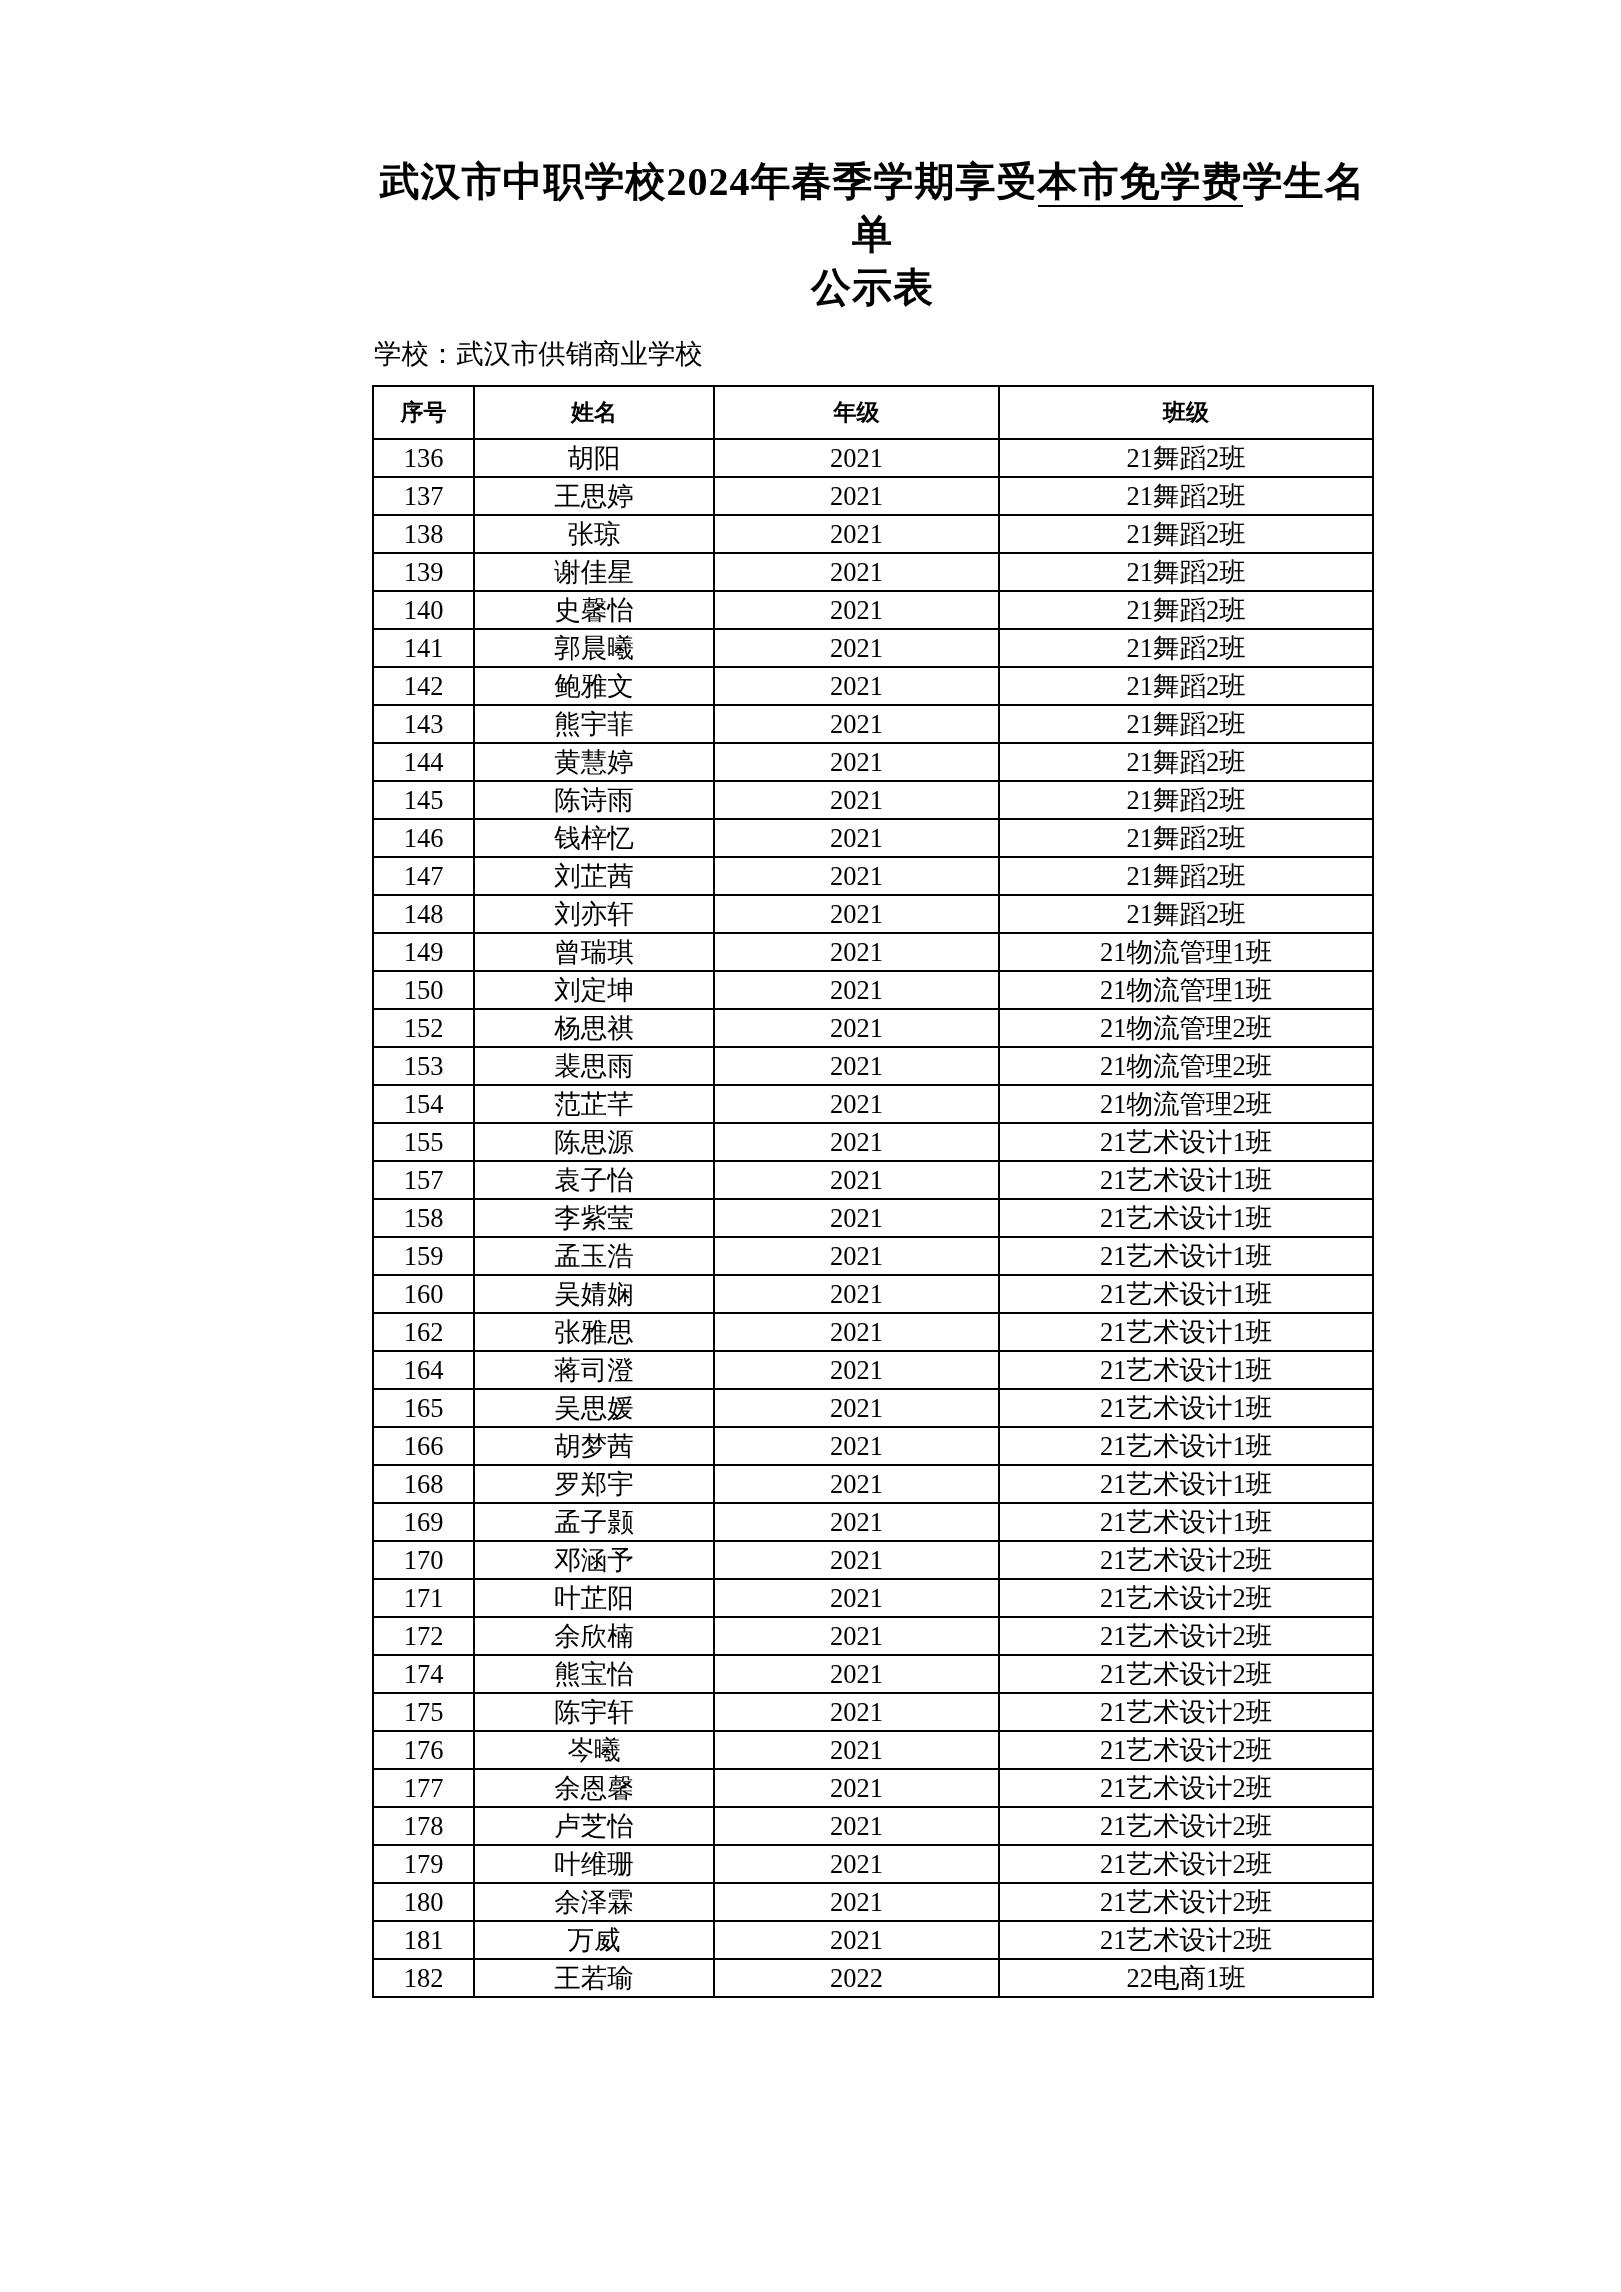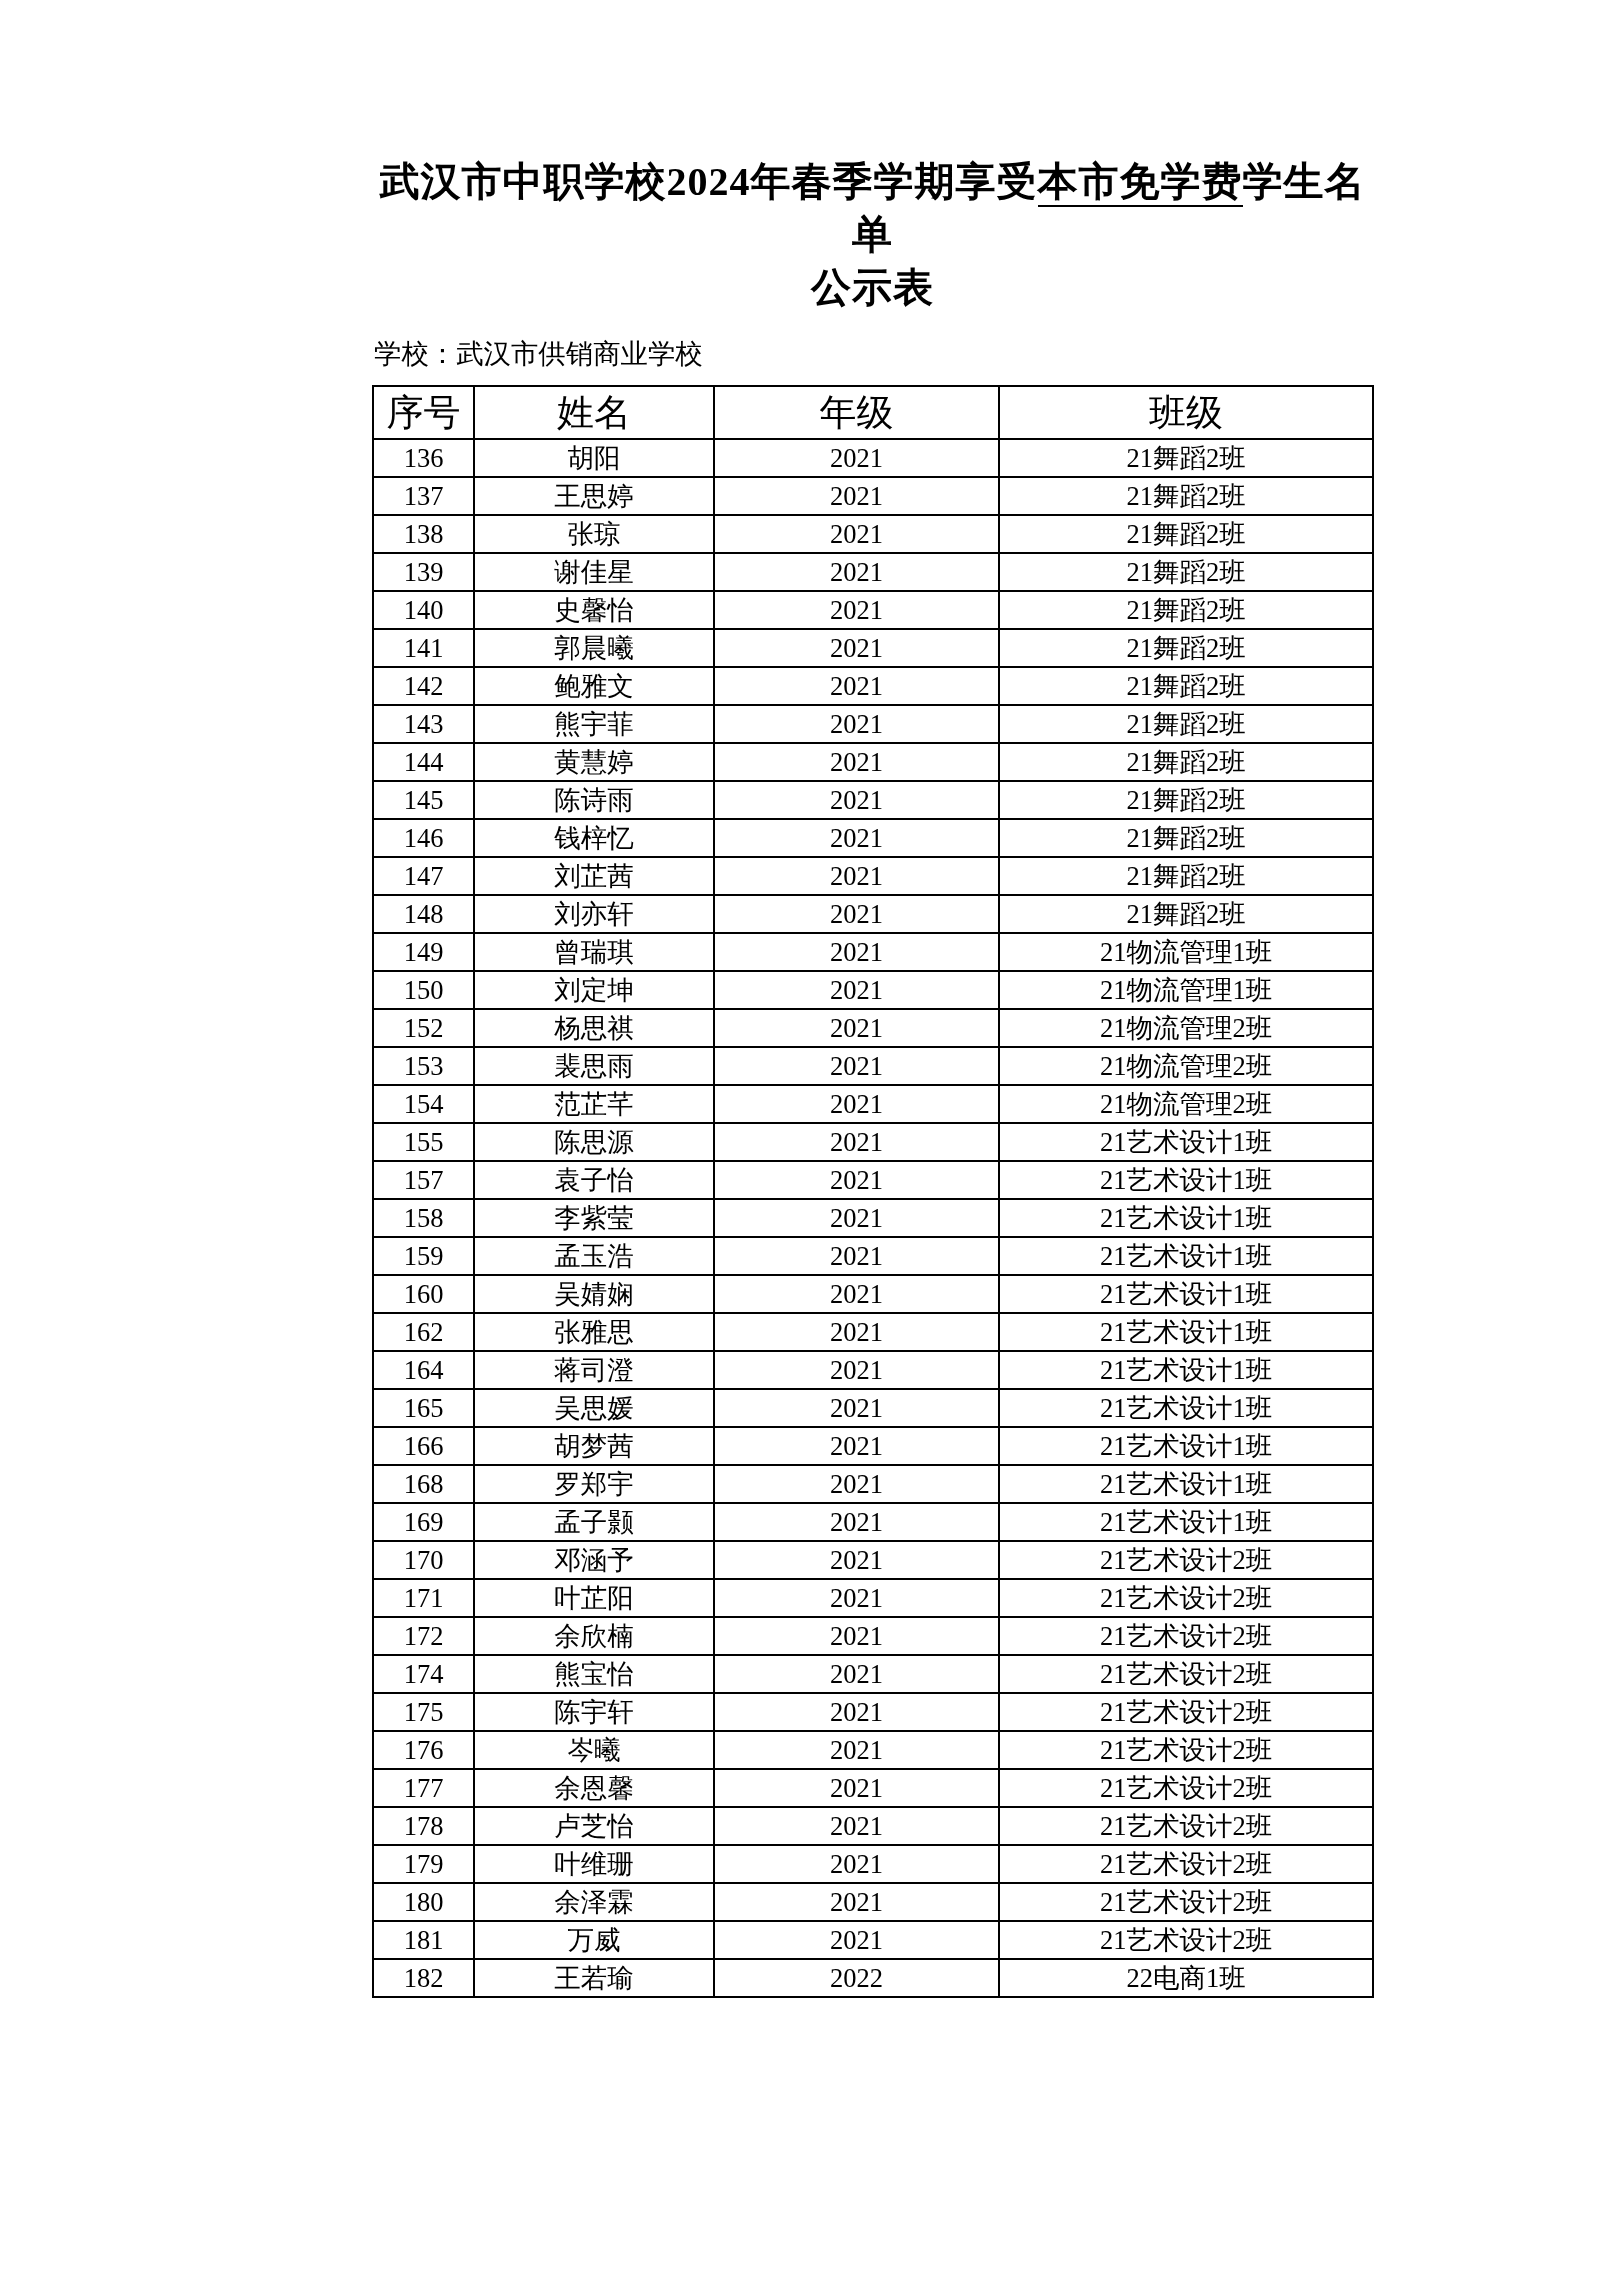--- a/index.html
+++ b/index.html
@@ -50,22 +50,22 @@
   table.students td{
     border:2.9px solid #000;
     text-align:center;
     vertical-align:middle;
     padding:0;
     overflow:hidden;
     white-space:nowrap;
   }
   table.students th{
     height:51px;
-    font-size:37px;
-    font-weight:normal;
+    font-size:23px;
+    font-weight:bold;
   }
   table.students td{
     height:34px;
     font-size:26.5px;
     font-weight:normal;
   }
 </style>
 </head>
 <body>
 

